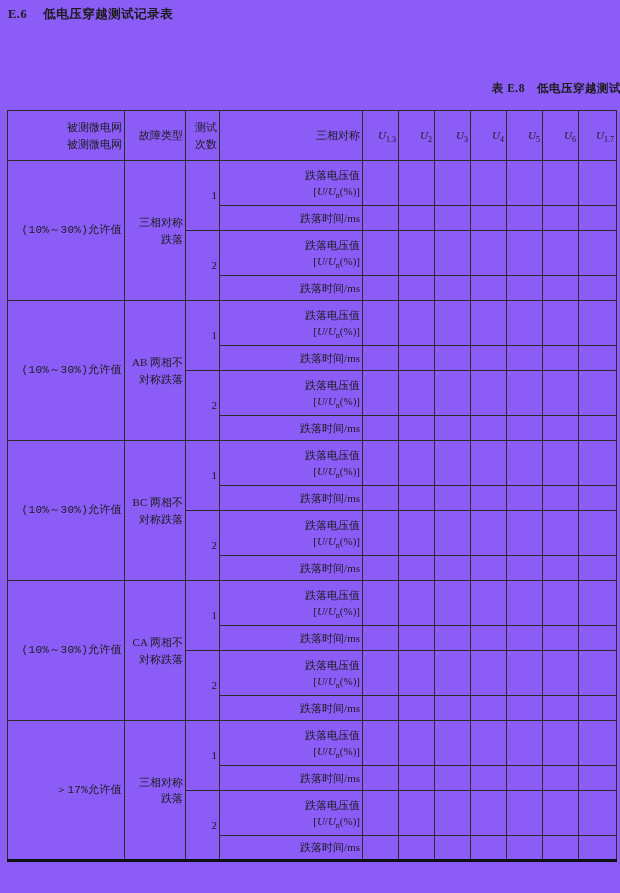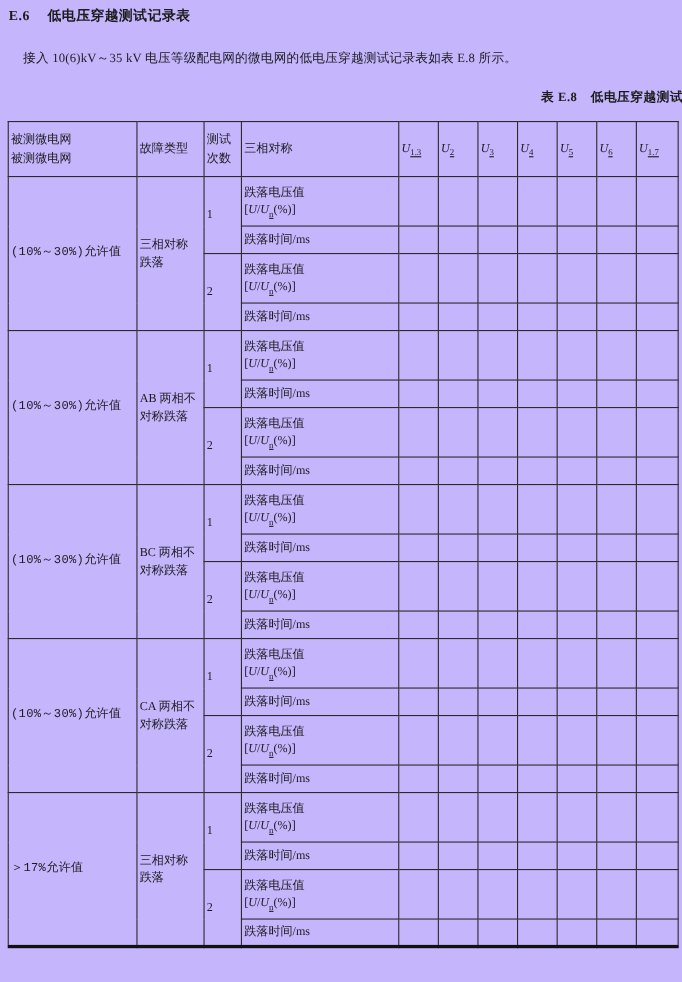--- a/index.html
+++ b/index.html
@@ -1,50 +1,49 @@
 <!DOCTYPE html>
 <html><head>
 <meta charset="utf-8">
 <style>
   html,body{margin:0;padding:0;background:#ffffff;}
   .page{
-    position:relative;width:620px;height:893px;background:#c4b5fd;
+    position:relative;width:620px;height:893px;background:#8b5cf6;
     font-family:"Liberation Serif","DejaVu Serif",serif;color:#1c1c1c;
     overflow:hidden;
   }
   .heading{position:absolute;left:8px;top:6px;font-size:12.5px;font-weight:bold;letter-spacing:.5px;}
   .heading .num{margin-right:16px;}
   .intro{position:absolute;left:8px;right:6px;top:45px;margin:0;font-size:11.5px;line-height:1.4;text-indent:13px;letter-spacing:.2px;}
   .caption{position:absolute;left:0;top:81px;width:100%;text-align:right;font-size:11.5px;font-weight:bold;letter-spacing:.5px;margin-left:37px;}
   .caption .lab{margin-right:12px;}
   table.record{
     position:absolute;left:7px;top:110px;width:609px;
     border-collapse:collapse;table-layout:fixed;
-    font-size:11px;text-align:left;
+    font-size:11px;text-align:right;
     border:1.5px solid #1a1a1a;border-bottom:3px solid #111111;
   }
   table.record th,table.record td{
     border:1px solid #2b2b2b;font-weight:normal;padding:1px 2px;
     line-height:1.5;vertical-align:middle;overflow:hidden;
   }
   table.record i{font-style:italic;font-family:"Liberation Serif","DejaVu Serif",serif;}
-  table.record sub{font-size:8px;line-height:0;text-decoration:underline;}
+  table.record sub{font-size:8px;line-height:0;}
   .formula{white-space:nowrap;}
   .power{letter-spacing:.3px;font-family:Liberation Mono, monospace;}
 </style>
 </head>
 <body>
 
 <div class="page">
 
   <div class="heading">
     <span class="num">E.6</span><span>低电压穿越测试记录表</span>
   </div>
 
-  <p class="intro">接入 10(6)kV～35 kV 电压等级配电网的微电网的低电压穿越测试记录表如表 E.8 所示。</p>
 
   <div class="caption">
     <span class="lab">表 E.8</span><span>低电压穿越测试记录表</span>
   </div>
 
   <table class="record">
     <colgroup>
       <col style="width:117px">
         <col style="width:61px">
         <col style="width:34px">

